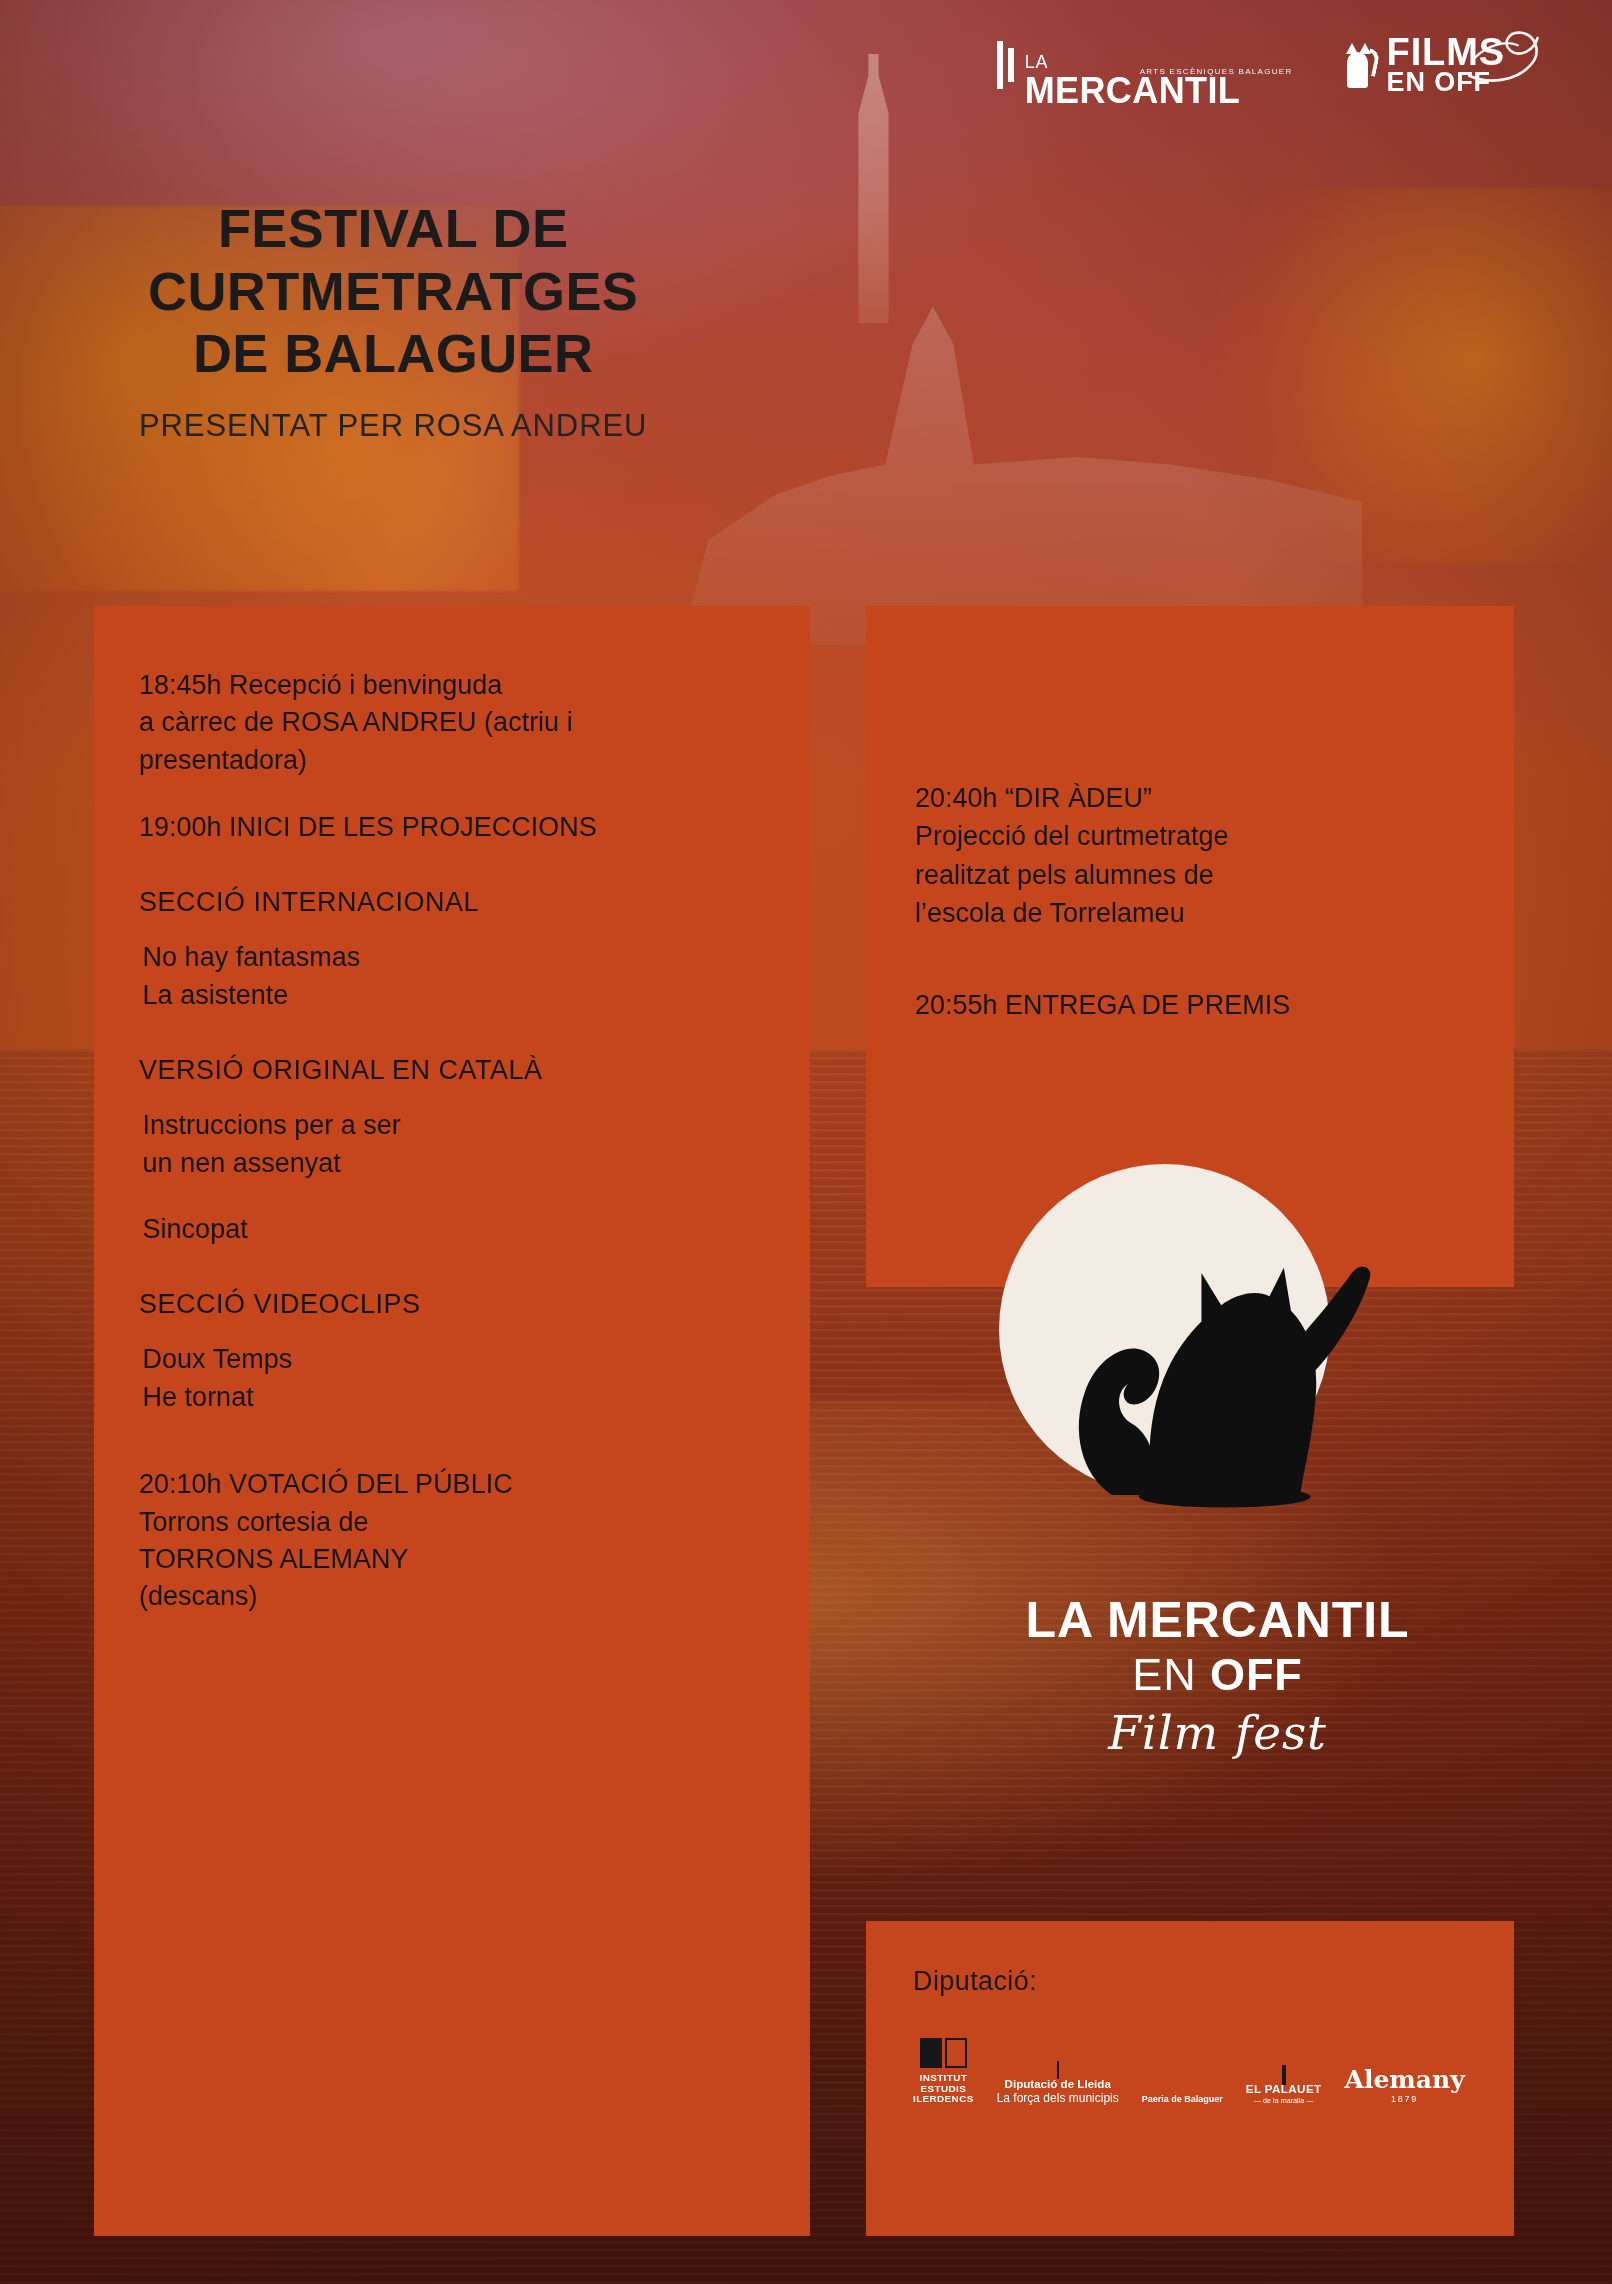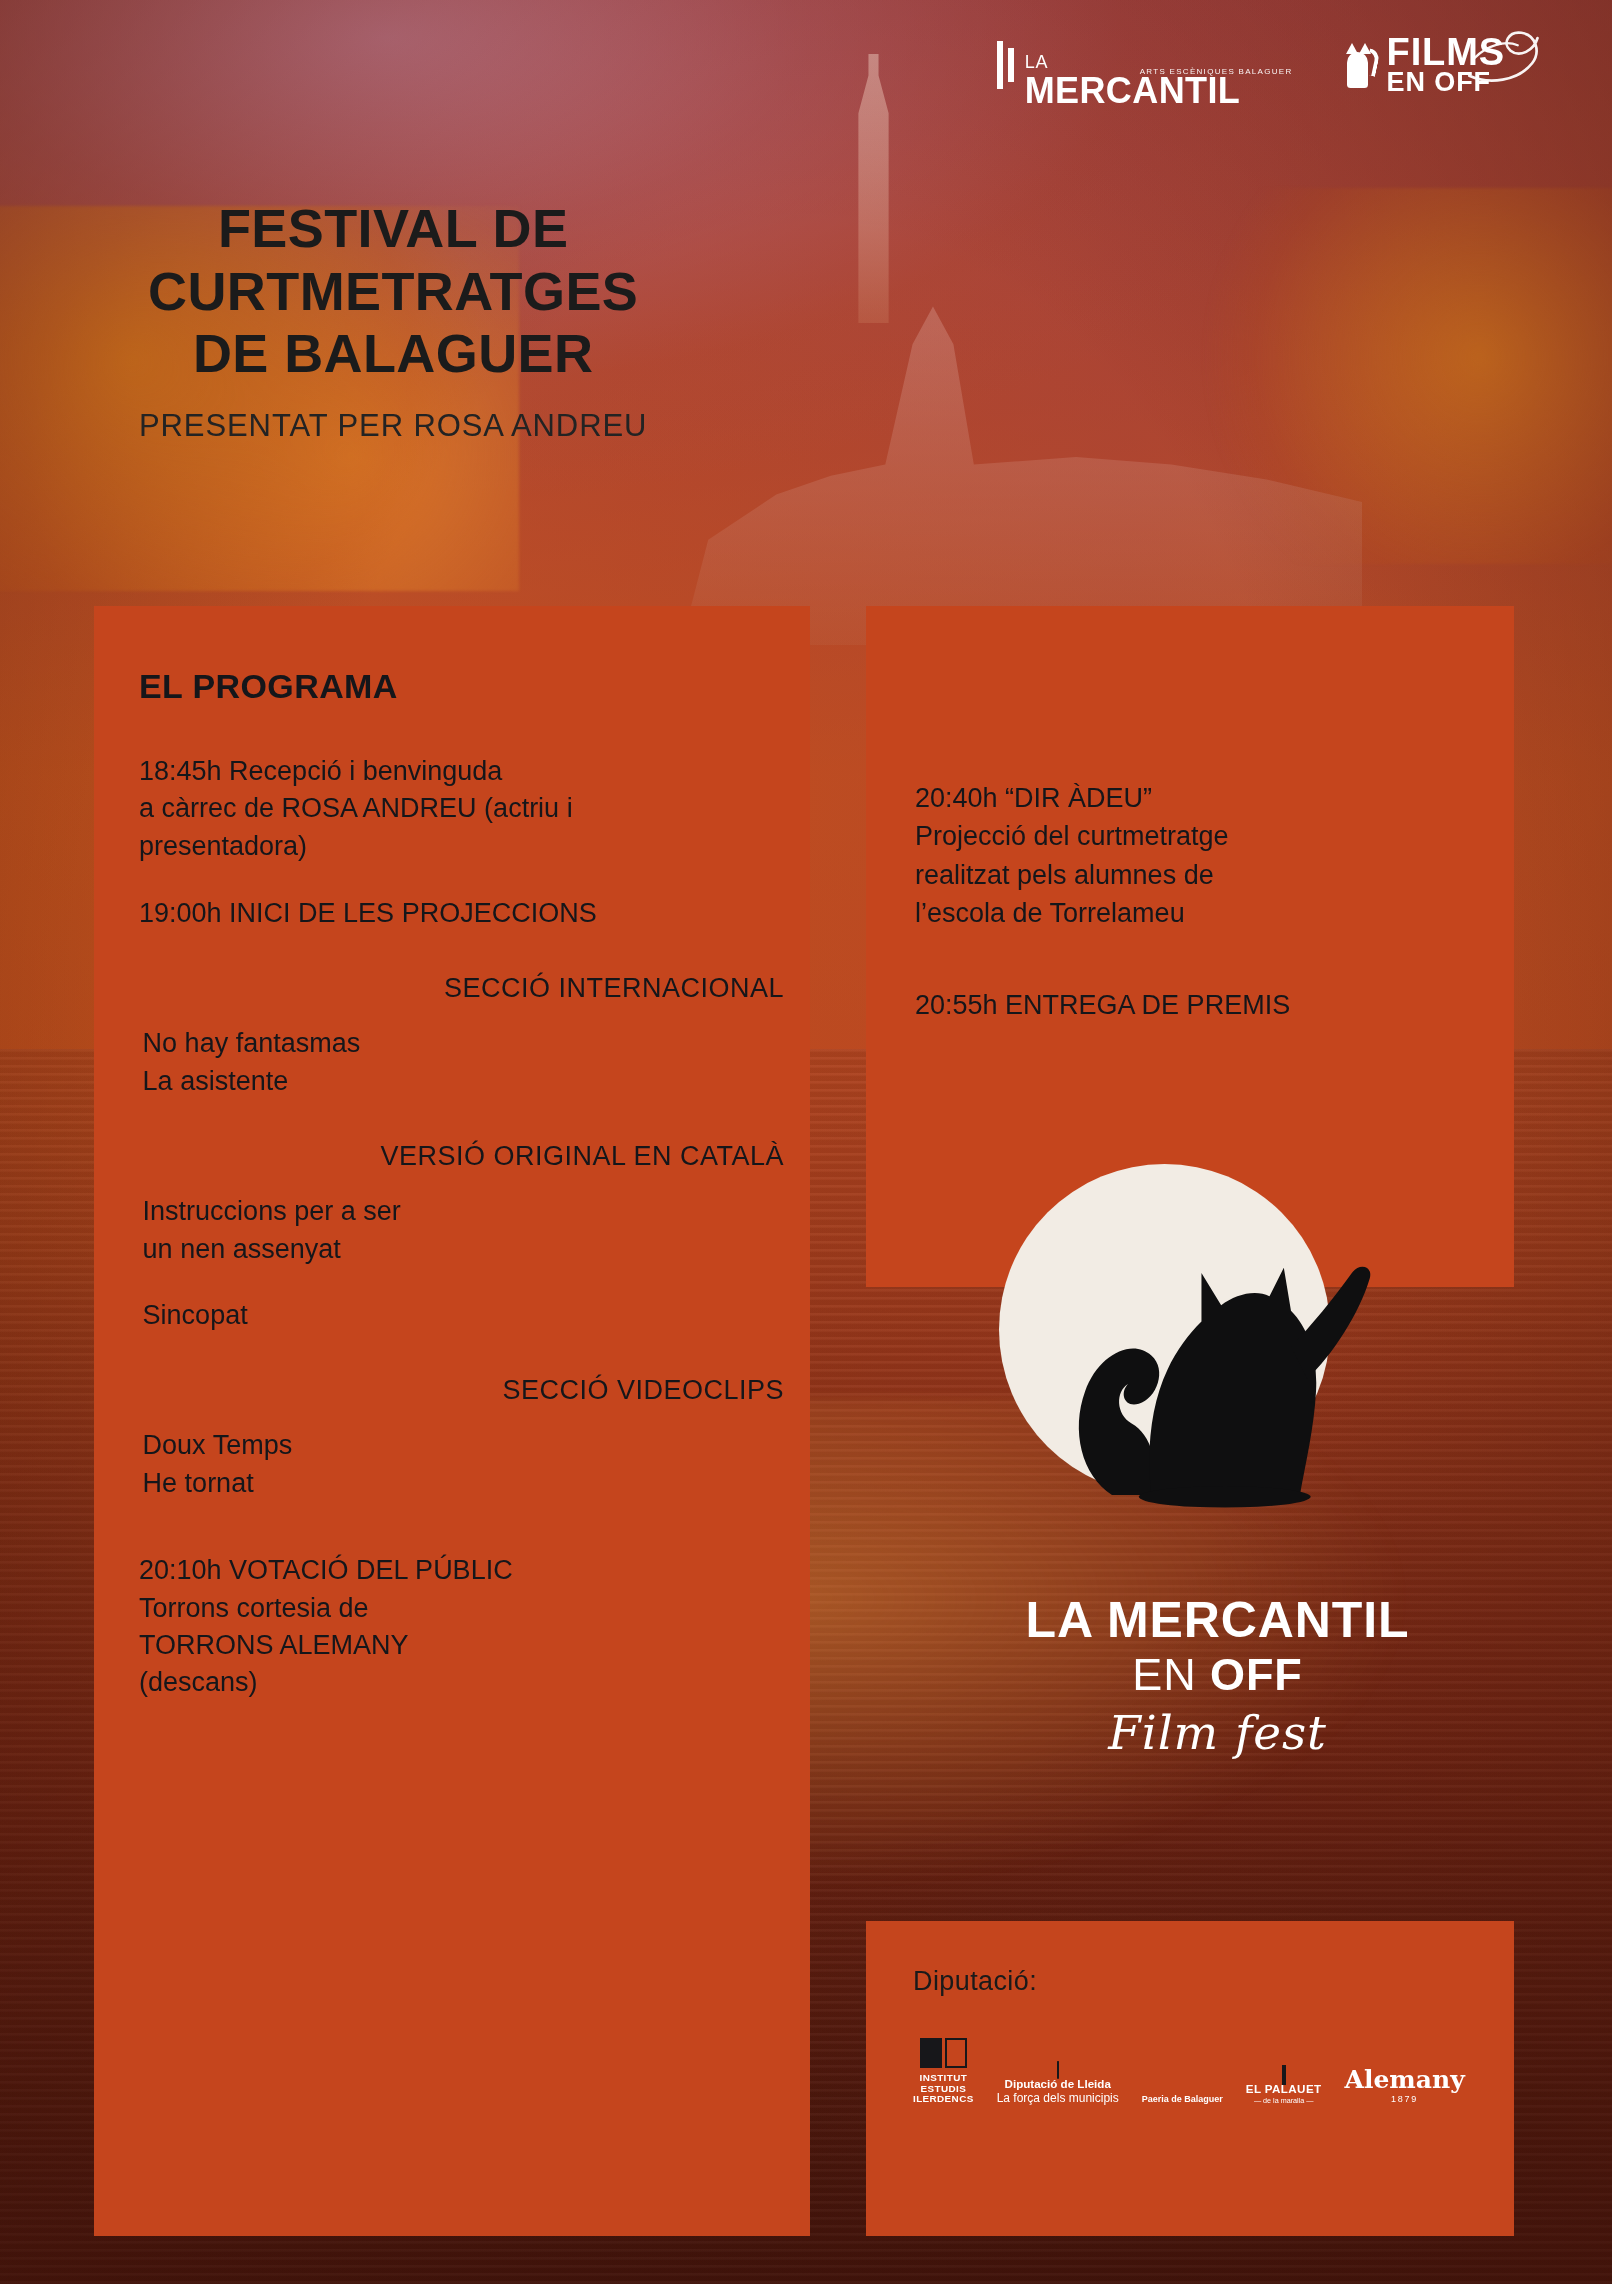--- a/index.html
+++ b/index.html
@@ -197,21 +197,21 @@
     z-index: 5;
     color: #15161a;
   }
   .prog h2 {
     font-size: 34px; font-weight: 700; letter-spacing: 0.4px; margin-bottom: 47px;
     text-transform: uppercase;
   }
   .prog .blk { margin-bottom: 30px; font-size: 27px; line-height: 1.38; font-weight: 400; }
   .prog .sec-title {
     font-size: 27px; letter-spacing: 0.5px; text-transform: uppercase;
-    margin-top: 41px; margin-bottom: 19.7px; text-align: right;
+    margin-top: 41px; margin-bottom: 19.7px;
   }
   .prog .film { font-size: 27px; line-height: 1.42; margin-left: 3.6px; }
   .prog .gap-lg { height: 27px; }
 
   .prog-right {
     position: absolute;
     left: 915px; top: 779px; width: 573px;
     z-index: 5; color: #15161a;
   }
   .prog-right .blk { font-size: 27px; line-height: 1.42; }
@@ -340,21 +340,20 @@
       <span>DE BALAGUER</span>
     </h1>
     <div class="presenter">PRESENTAT PER ROSA ANDREU</div>
   </div>
 
   <div class="panel-left"></div>
   <div class="panel-right-top"></div>
   <div class="panel-right-bottom"></div>
 
   <div class="prog">
-    <h2>EL PROGRAMA</h2>
 
     <div class="blk" style="white-space: pre-line;">18:45h Recepció i benvinguda
 a càrrec de ROSA ANDREU (actriu i
 presentadora)</div>
 
     <div class="blk">19:00h INICI DE LES PROJECCIONS</div>
 
     <div class="sec-title">SECCIÓ INTERNACIONAL</div>
     <div class="film">No hay fantasmas</div>
     <div class="film">La asistente</div>

